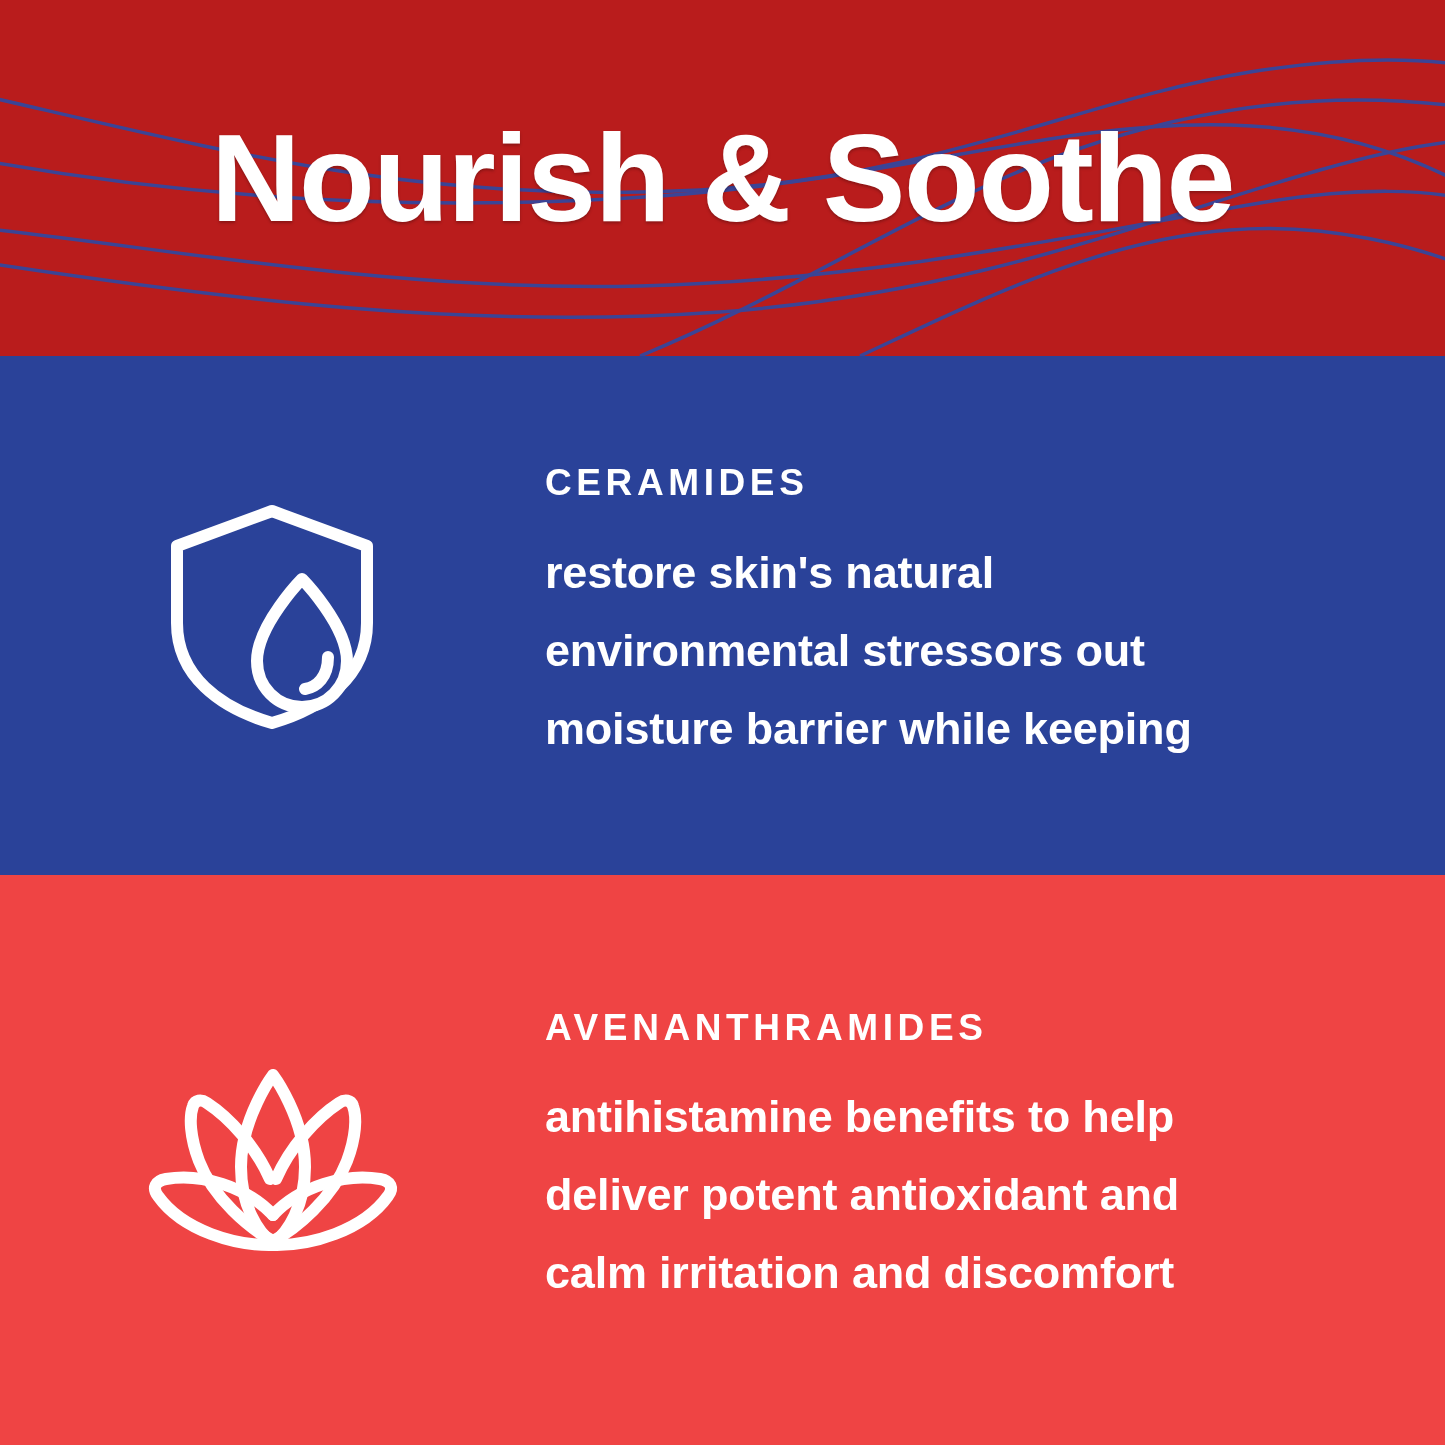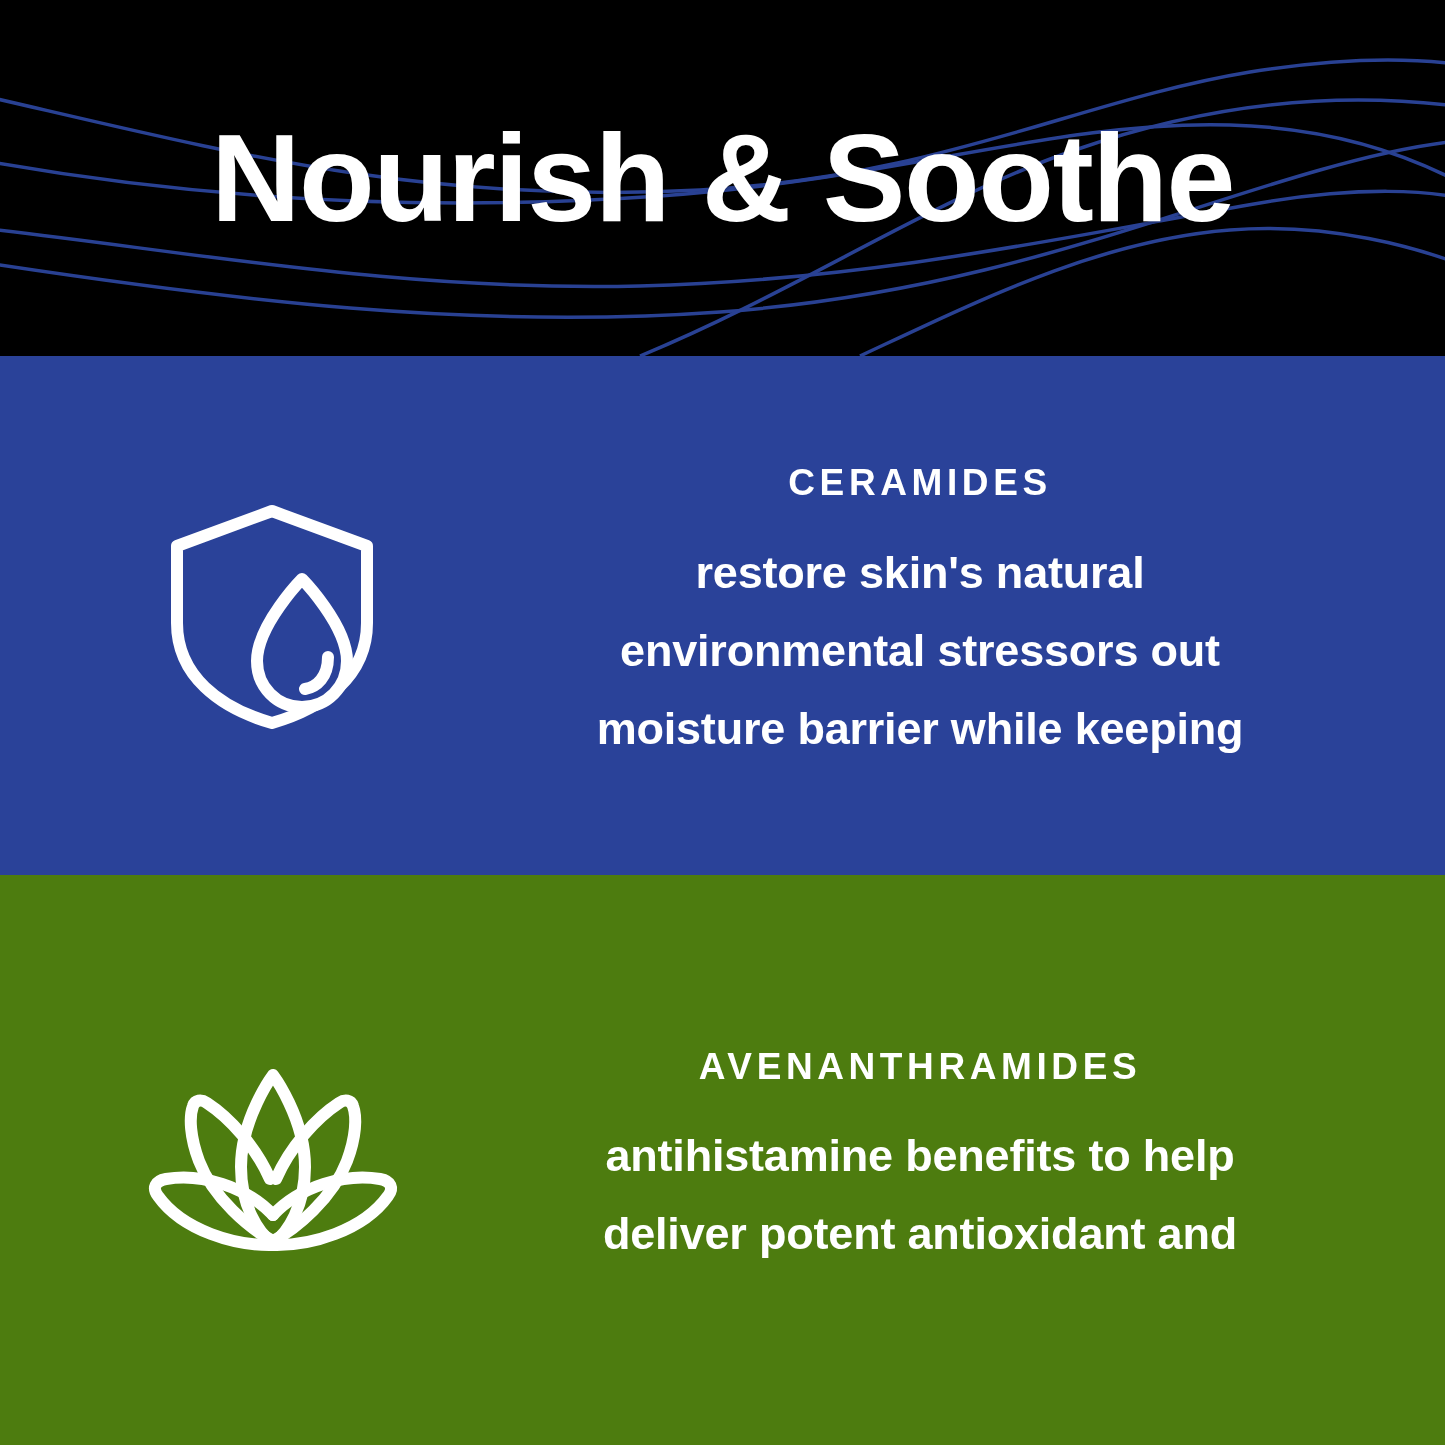--- a/index.html
+++ b/index.html
@@ -16,21 +16,21 @@
     -webkit-font-smoothing: antialiased;
   }
 
   
   .header {
     position: absolute;
     left: 0;
     top: 0;
     width: 1445px;
     height: 356px;
-    background: #000000;
+    background: #b91c1c;
     overflow: hidden;
   }
   .header-waves {
     position: absolute;
     left: 0;
     top: 0;
     width: 1445px;
     height: 356px;
     pointer-events: none;
   }
@@ -52,31 +52,30 @@
     text-shadow: 0 2px 3px rgba(0,0,0,0.25);
   }
 
   
   .band {
     position: absolute;
     left: 0;
     width: 1445px;
     display: flex;
     align-items: center;
-    text-align: center;
   }
   .band-ceramides {
     top: 356px;
     height: 519px;
     background: #2A4299;
   }
   .band-avenanthramides {
     top: 875px;
     height: 570px;
-    background: #4d7c0f;
+    background: #ef4444;
   }
 
   .icon-col {
     width: 545px;
     flex: 0 0 545px;
     display: flex;
     align-items: center;
     justify-content: center;
   }
   .icon-col svg {
@@ -172,17 +171,18 @@
           <path d="M135 12 C 135 12 103 55 103 104 C 103 142 120 170 135 180 C 150 170 167 142 167 104 C 167 55 135 12 135 12 Z"></path>
         </g>
       </svg>
     </div>
 
     <div class="text-col">
       <h2 class="feature-title">AVENANTHRAMIDES</h2>
       <p class="feature-desc">
         <span class="line">antihistamine benefits to help</span>
         <span class="line">deliver potent antioxidant and</span>
+        <span class="line">calm irritation and discomfort</span>
       </p>
     </div>
   </div>
 
 </div>
 
 </body></html>

